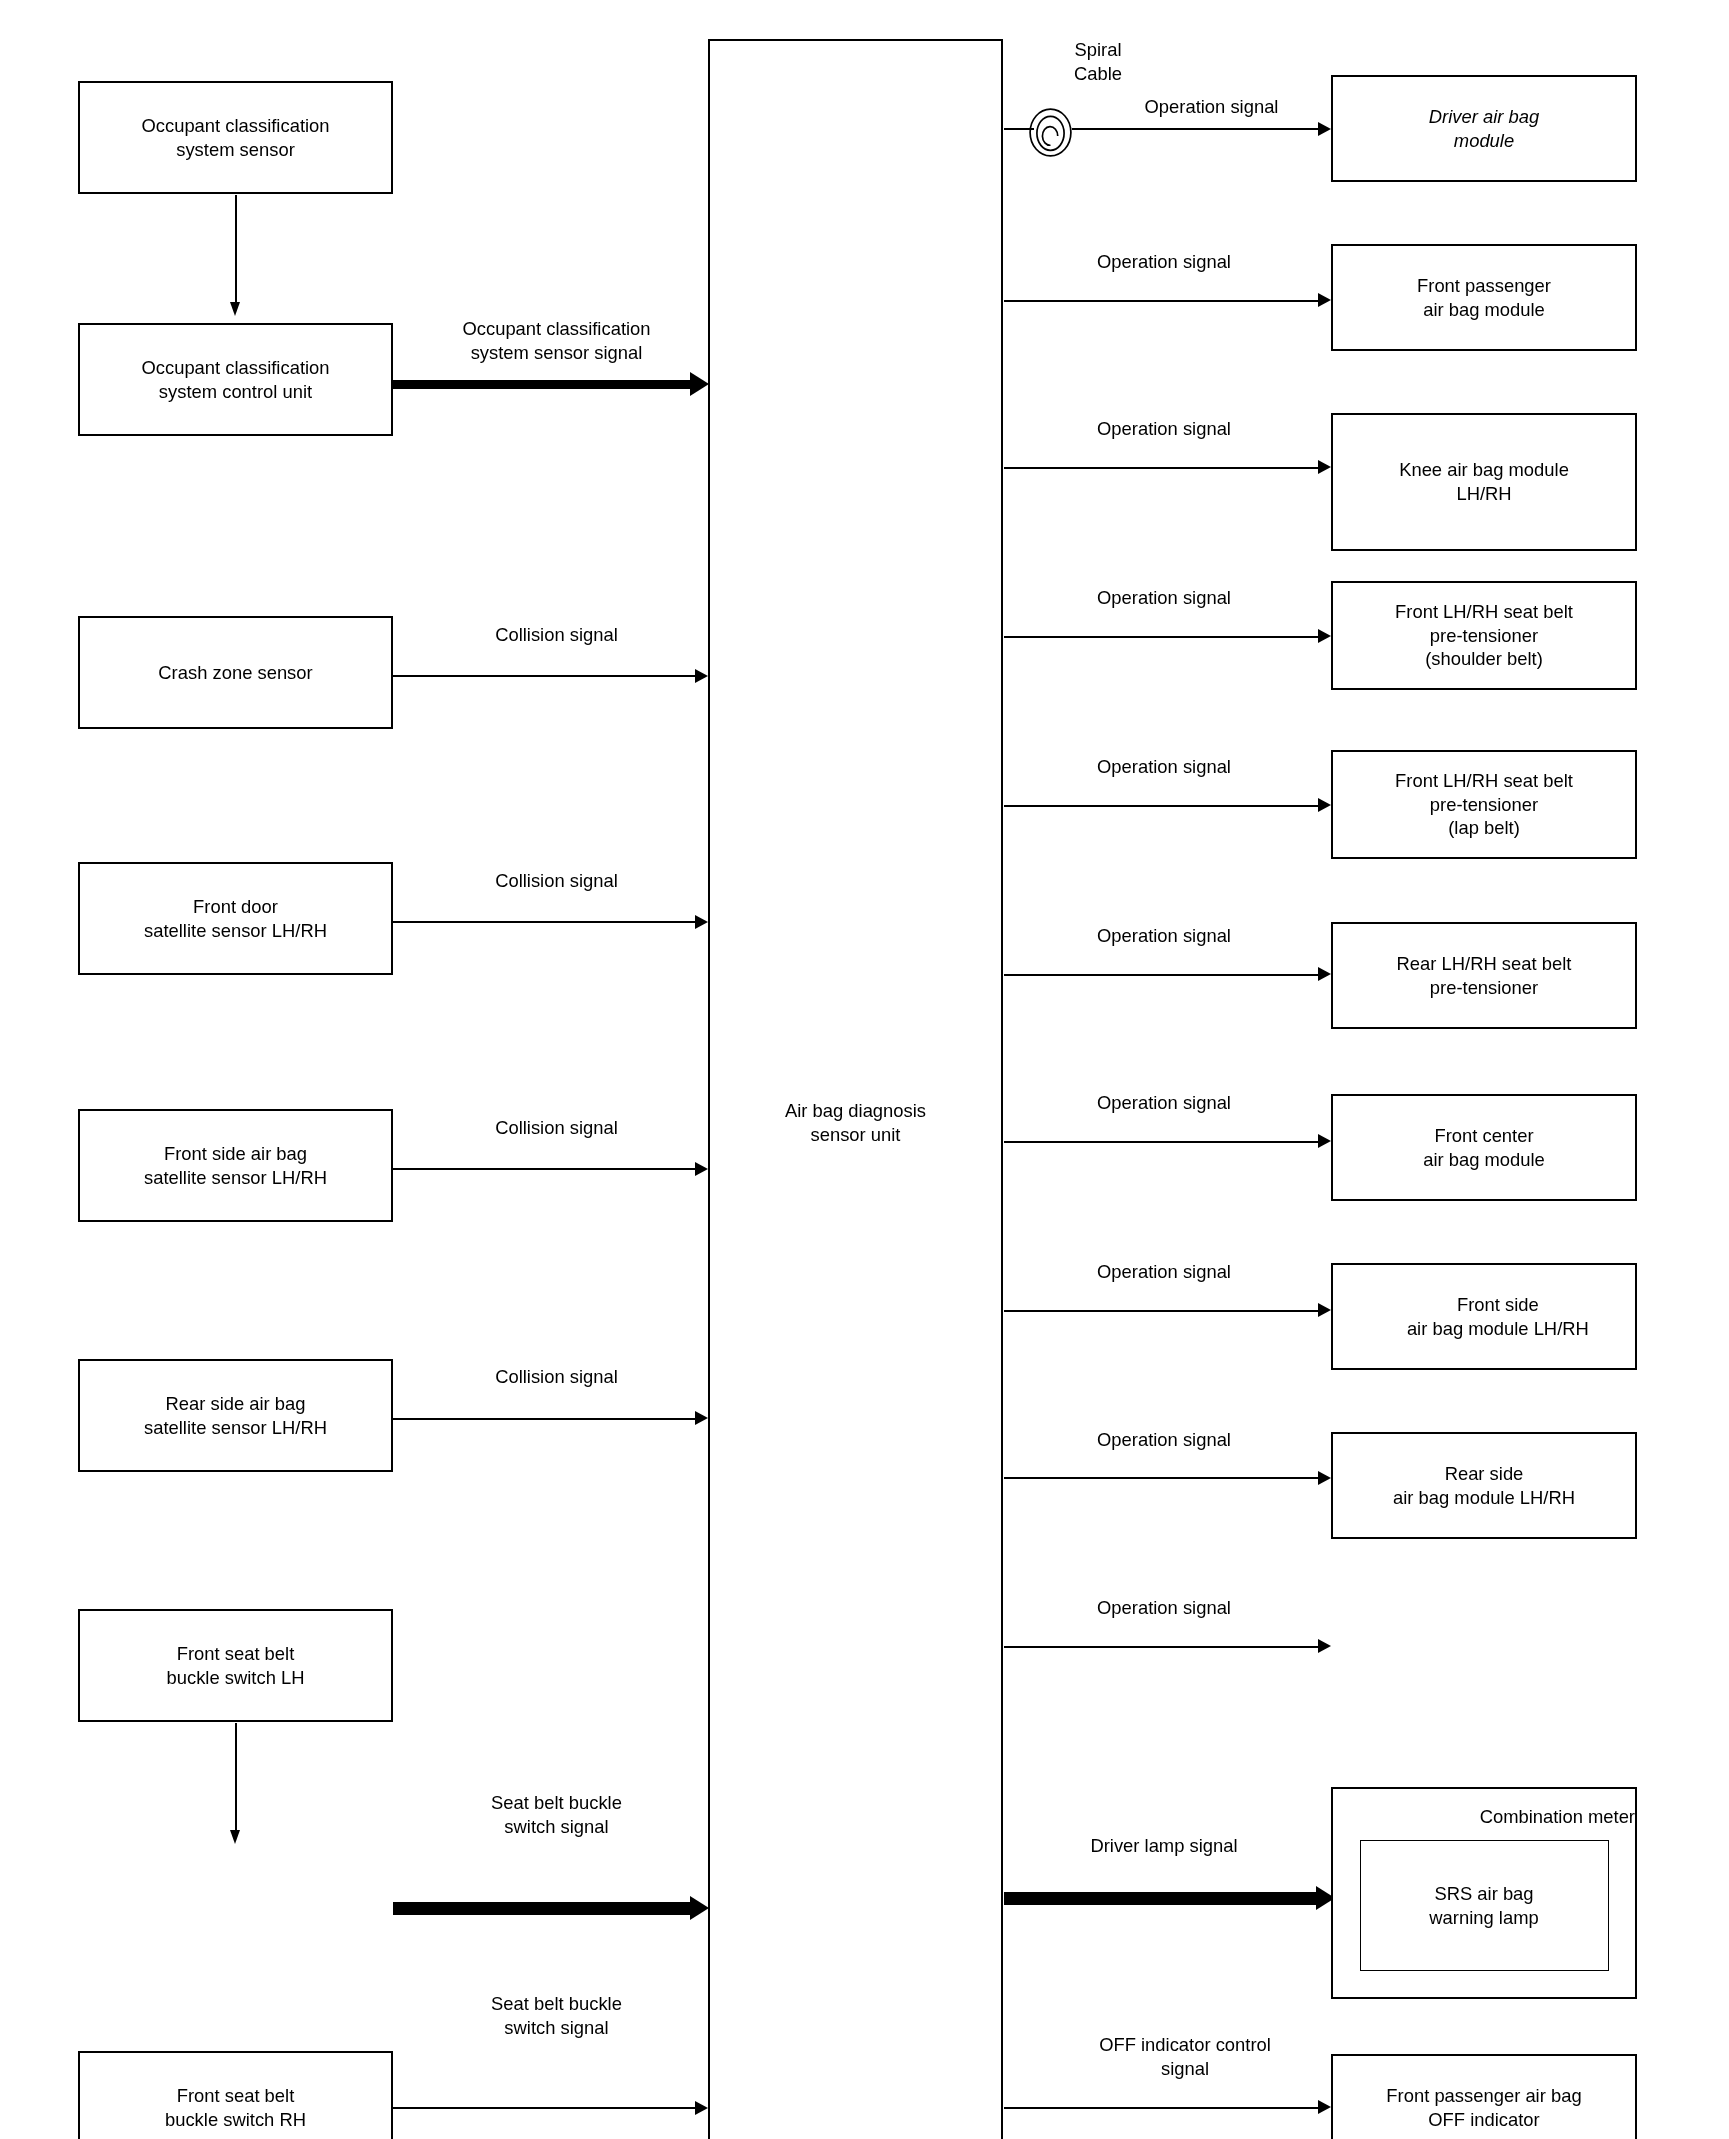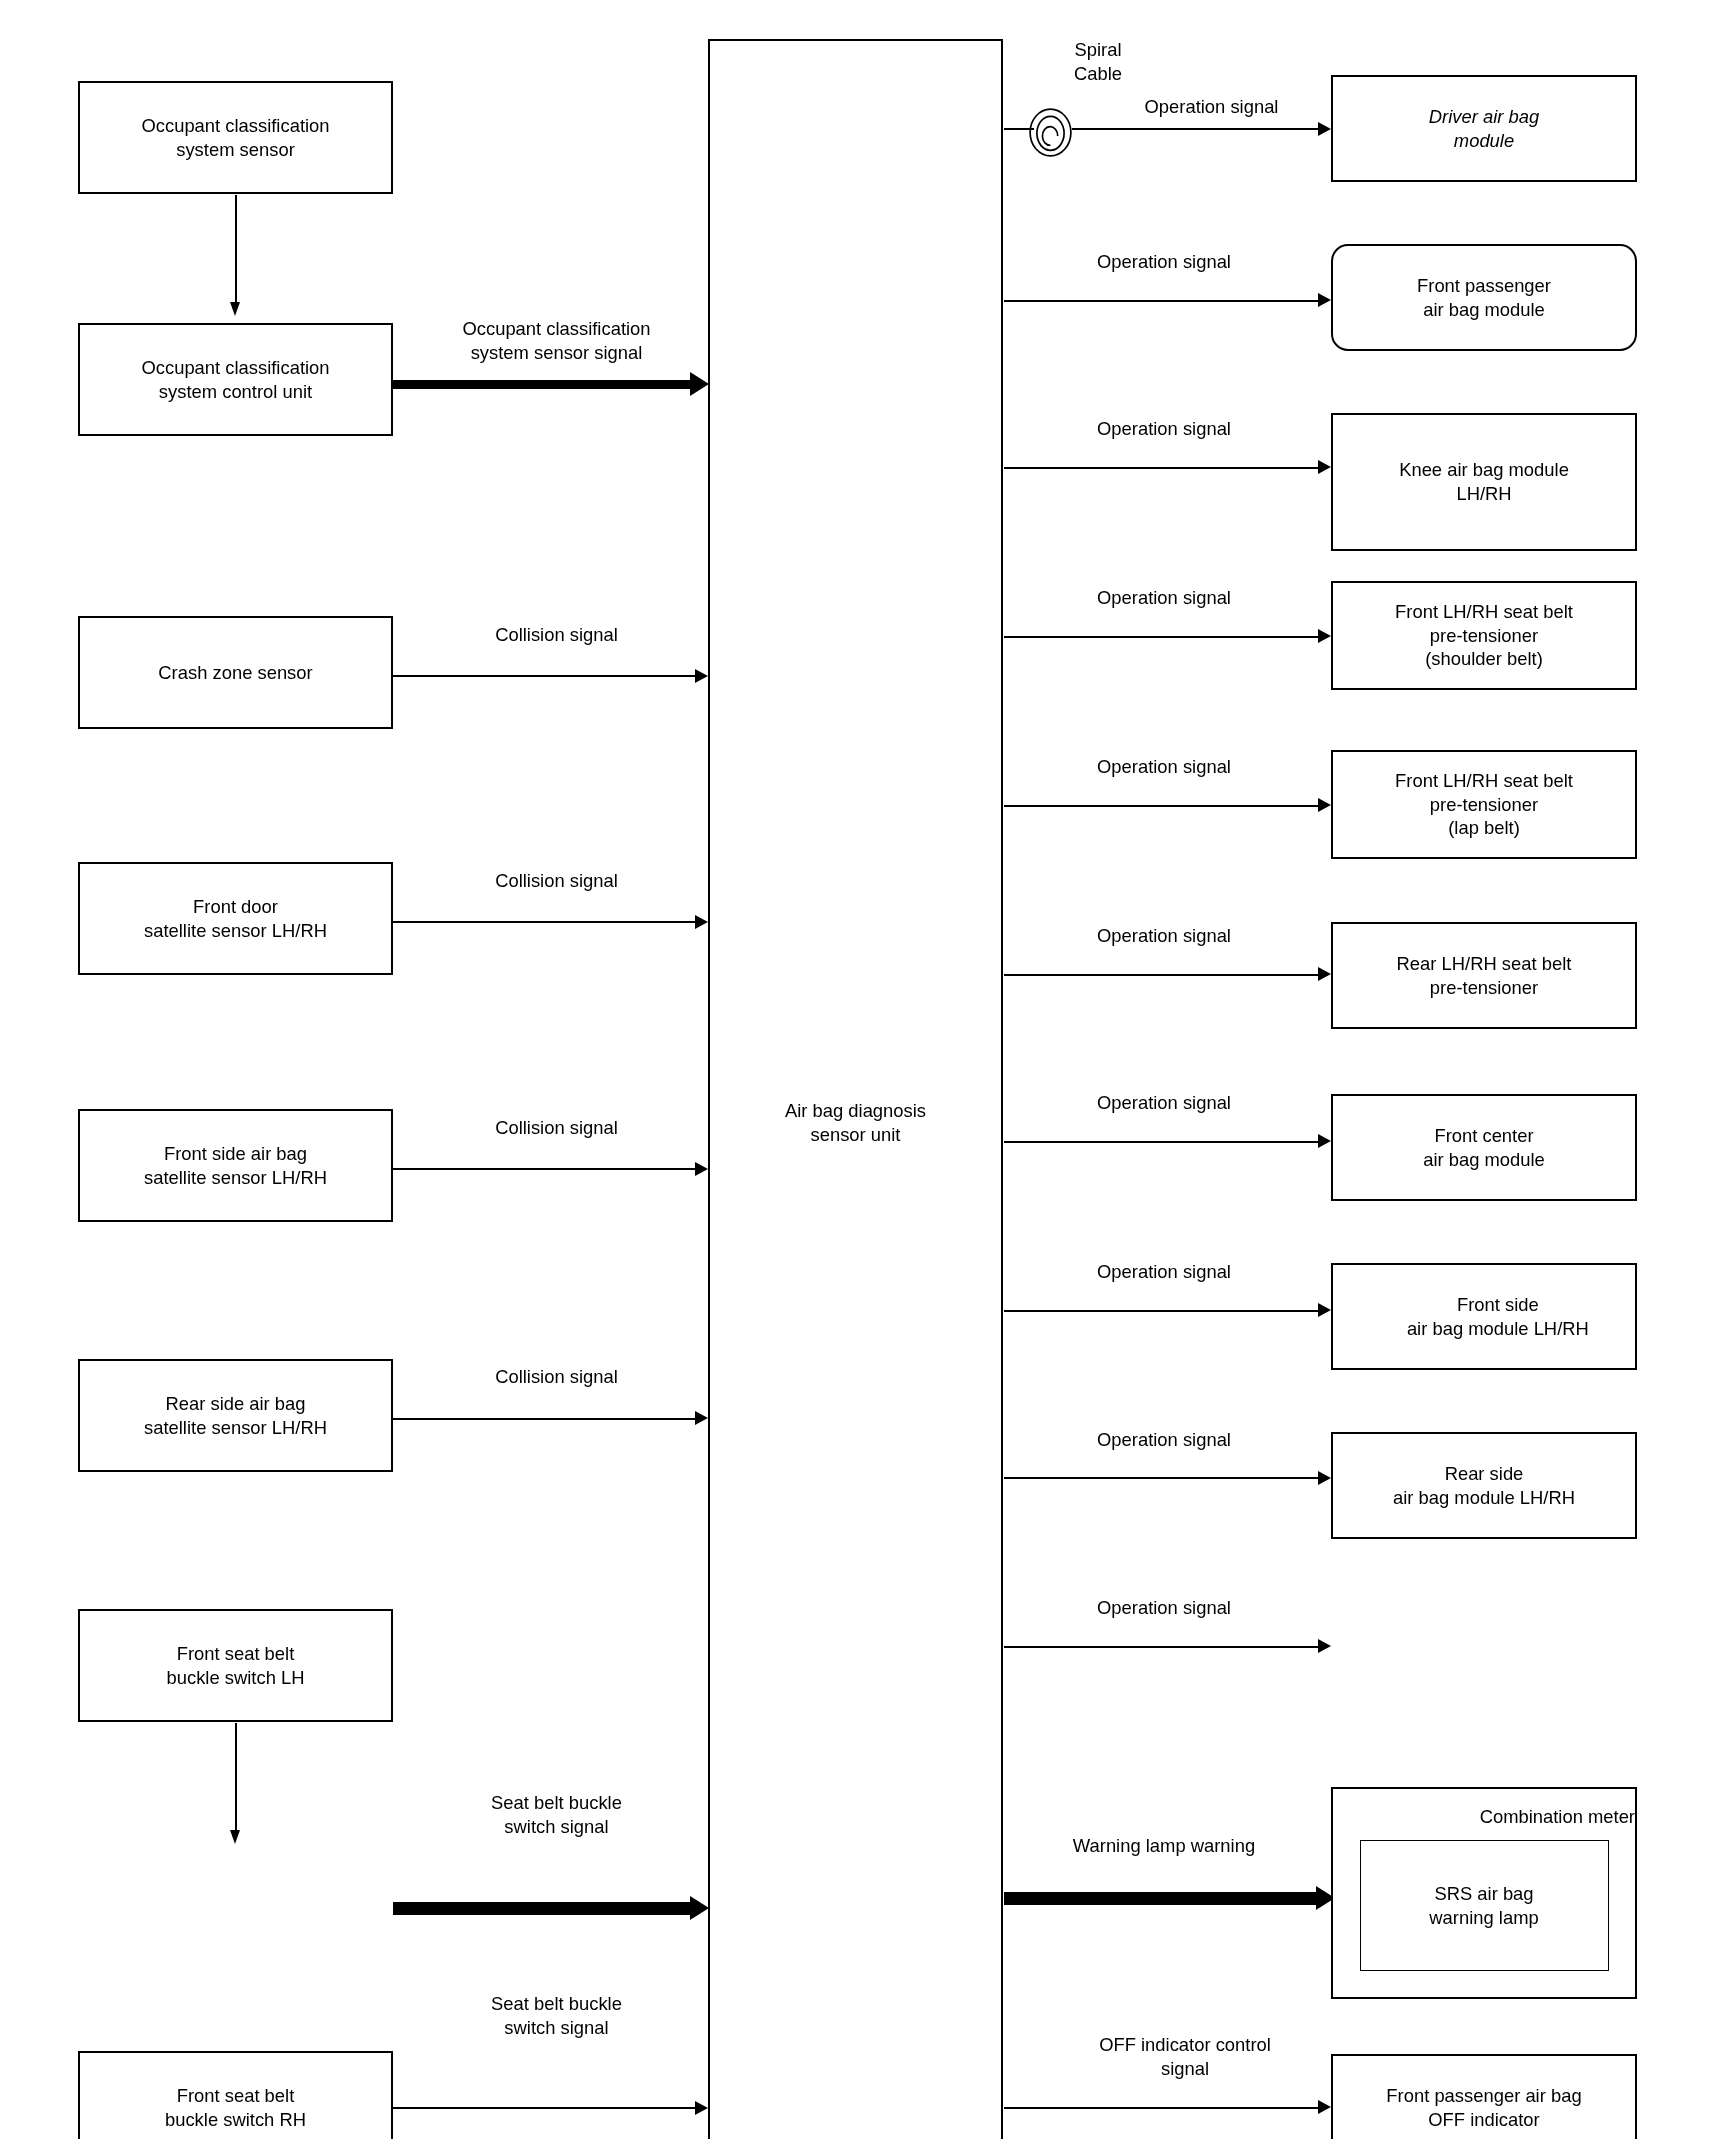--- a/index.html
+++ b/index.html
@@ -189,21 +189,21 @@
   <div class="hline" style="left:1004px;top:128px;width:30px;"></div>
   <div class="lbl" style="left:1079px;top:95px;width:265px;">Operation signal</div>
   <div class="hline" style="left:1072px;top:128px;width:255px;"></div>
   <div class="arrow-head" style="left:1318px;top:122px;"></div>
   <div class="box" style="left:1331px;top:75px;width:306px;height:107px;font-style:italic;">Driver air bag
 module</div>
 
   <div class="lbl" style="left:1027px;top:250px;width:274px;">Operation signal</div>
   <div class="hline" style="left:1004px;top:300px;width:323px;"></div>
   <div class="arrow-head" style="left:1318px;top:293px;"></div>
-  <div class="box" style="left:1331px;top:244px;width:306px;height:107px;border-radius:17px;">Front passenger
+  <div class="box" style="left:1331px;top:244px;width:306px;height:107px;">Front passenger
 air bag module</div>
 
   <div class="lbl" style="left:1027px;top:417px;width:274px;">Operation signal</div>
   <div class="hline" style="left:1004px;top:467px;width:323px;"></div>
   <div class="arrow-head" style="left:1318px;top:460px;"></div>
   <div class="box" style="left:1331px;top:413px;width:306px;height:138px;">Knee air bag module
 LH/RH</div>
 
   <div class="lbl" style="left:1027px;top:586px;width:274px;">Operation signal</div>
   <div class="hline" style="left:1004px;top:636px;width:323px;"></div>
@@ -240,21 +240,21 @@
   <div class="lbl" style="left:1027px;top:1428px;width:274px;">Operation signal</div>
   <div class="hline" style="left:1004px;top:1477px;width:323px;"></div>
   <div class="arrow-head" style="left:1318px;top:1471px;"></div>
   <div class="box" style="left:1331px;top:1432px;width:306px;height:107px;">Rear side
 air bag module LH/RH</div>
 
   <div class="lbl" style="left:1027px;top:1596px;width:274px;">Operation signal</div>
   <div class="hline" style="left:1004px;top:1646px;width:323px;"></div>
   <div class="arrow-head" style="left:1318px;top:1639px;"></div>
 
-  <div class="lbl" style="left:1027px;top:1834px;width:274px;">Warning lamp warning</div>
+  <div class="lbl" style="left:1027px;top:1834px;width:274px;">Driver lamp signal</div>
   <div class="canline" style="left:1004px;top:1892px;width:317px;"></div>
   <div class="arrow-head big" style="left:1316px;top:1886px;"></div>
   <div class="box" id="combination-meter" style="left:1331px;top:1787px;width:306px;height:212px;">
     <span class="cm-title">Combination meter</span>
     <span class="cm-inner">SRS air bag
 warning lamp</span>
   </div>
 
   <div class="lbl" style="left:1048px;top:2033px;width:274px;">OFF indicator control
 signal</div>

